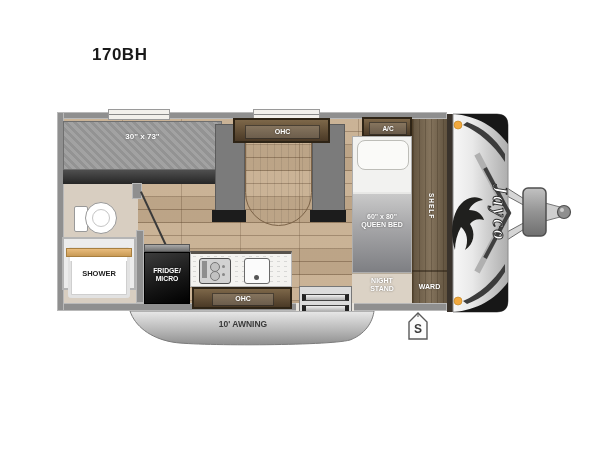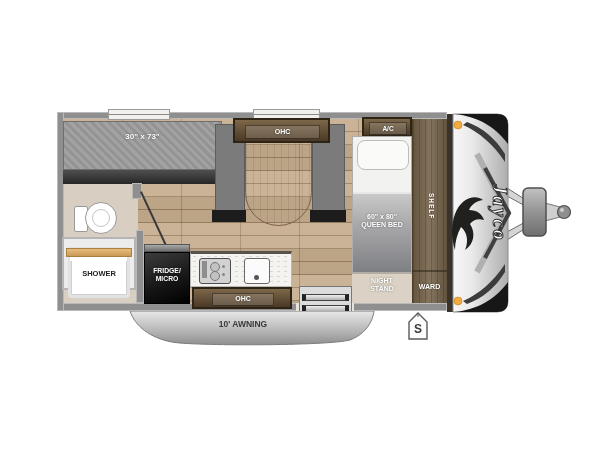--- a/index.html
+++ b/index.html
@@ -23,20 +23,21 @@
     background-image:repeating-linear-gradient(90deg,rgba(52,39,24,.28) 0 1px,transparent 1px 6px),
                      linear-gradient(90deg,rgba(0,0,0,.18),rgba(255,255,255,.08) 50%,rgba(0,0,0,.2));
     border-left:1px solid #4e3e28;box-sizing:border-box;}
   .vtext{writing-mode:vertical-rl;text-orientation:mixed;letter-spacing:1px;}
 </style>
 </head>
 <body>
 
 <div id="stage">
 
+  <div class="a" style="left:92px;top:45px;font-size:17px;font-weight:600;color:#1a1a1a;letter-spacing:.5px;">170BH</div>
 
   <div class="a floor" style="left:64px;top:119px;width:383px;height:184px;"></div>
 
   <div class="a" style="left:64px;top:183px;width:74px;height:120px;background:#d8cec1;"></div>
 
   <div class="a wall" style="left:57px;top:112px;width:390px;height:7px;"></div>
   <div class="a wall" style="left:57px;top:303px;width:390px;height:8px;"></div>
   <div class="a wall" style="left:57px;top:112px;width:7px;height:199px;"></div>
 
   <div class="a window" style="left:108px;top:109px;width:60px;height:9px;"></div>

